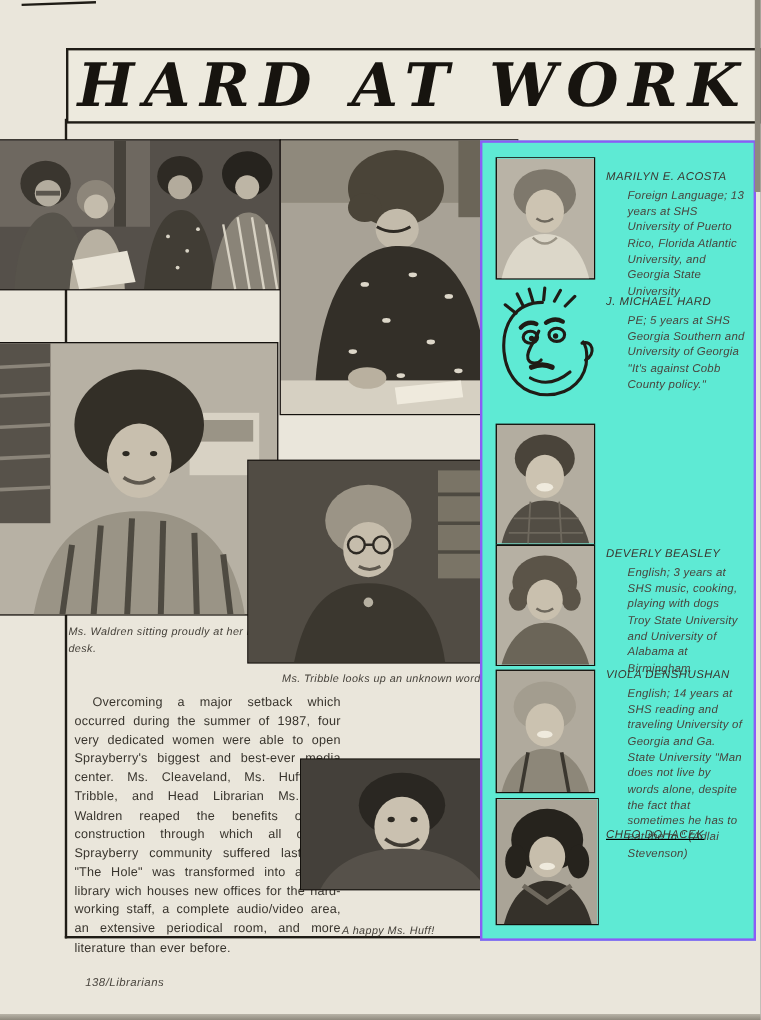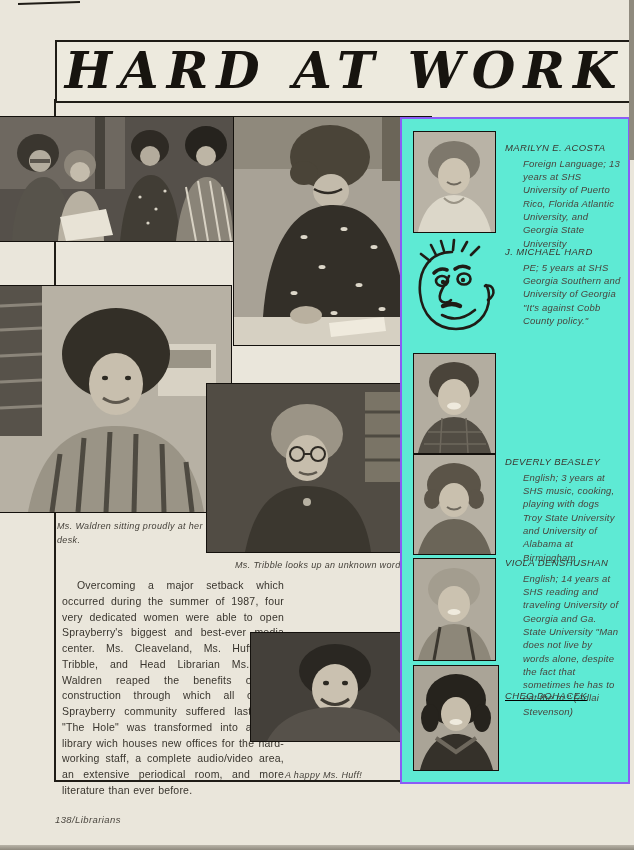--- a/index.html
+++ b/index.html
@@ -273,19 +273,19 @@
         <path d="M6,104 C12,80 26,68 42,68 C59,68 73,80 79,104 Z" fill="#35312a"></path>
         <path d="M22,72 L42,86 L62,72" stroke="#6e685d" stroke-width="4" fill="none"></path>
       </svg>
     </div>
     <div class="fac-text" style="top:571px;text-decoration:underline;">
       <div class="fac-name">CHEO DOHACEK</div>
     </div>
 
   </div>
 
-  <div class="abs" id="page-footer" style="left:55px;top:814px;">138/Librarians</div>
+  <div class="abs" id="page-footer" style="left:71px;top:814px;">138/Librarians</div>
 
   <div class="abs edge" style="left:18px;top:2px;width:62px;height:2px;background:#1f1c16;transform:rotate(-2deg);"></div>
   <div class="abs edge" style="left:629px;top:0;width:5px;height:160px;background:#8f8a7e;"></div>
   <div class="abs edge" style="left:0;top:845px;width:634px;height:5px;background:linear-gradient(#b9b4a8,#8f8a7e);"></div>
 
 </div>
 
 </body></html>

